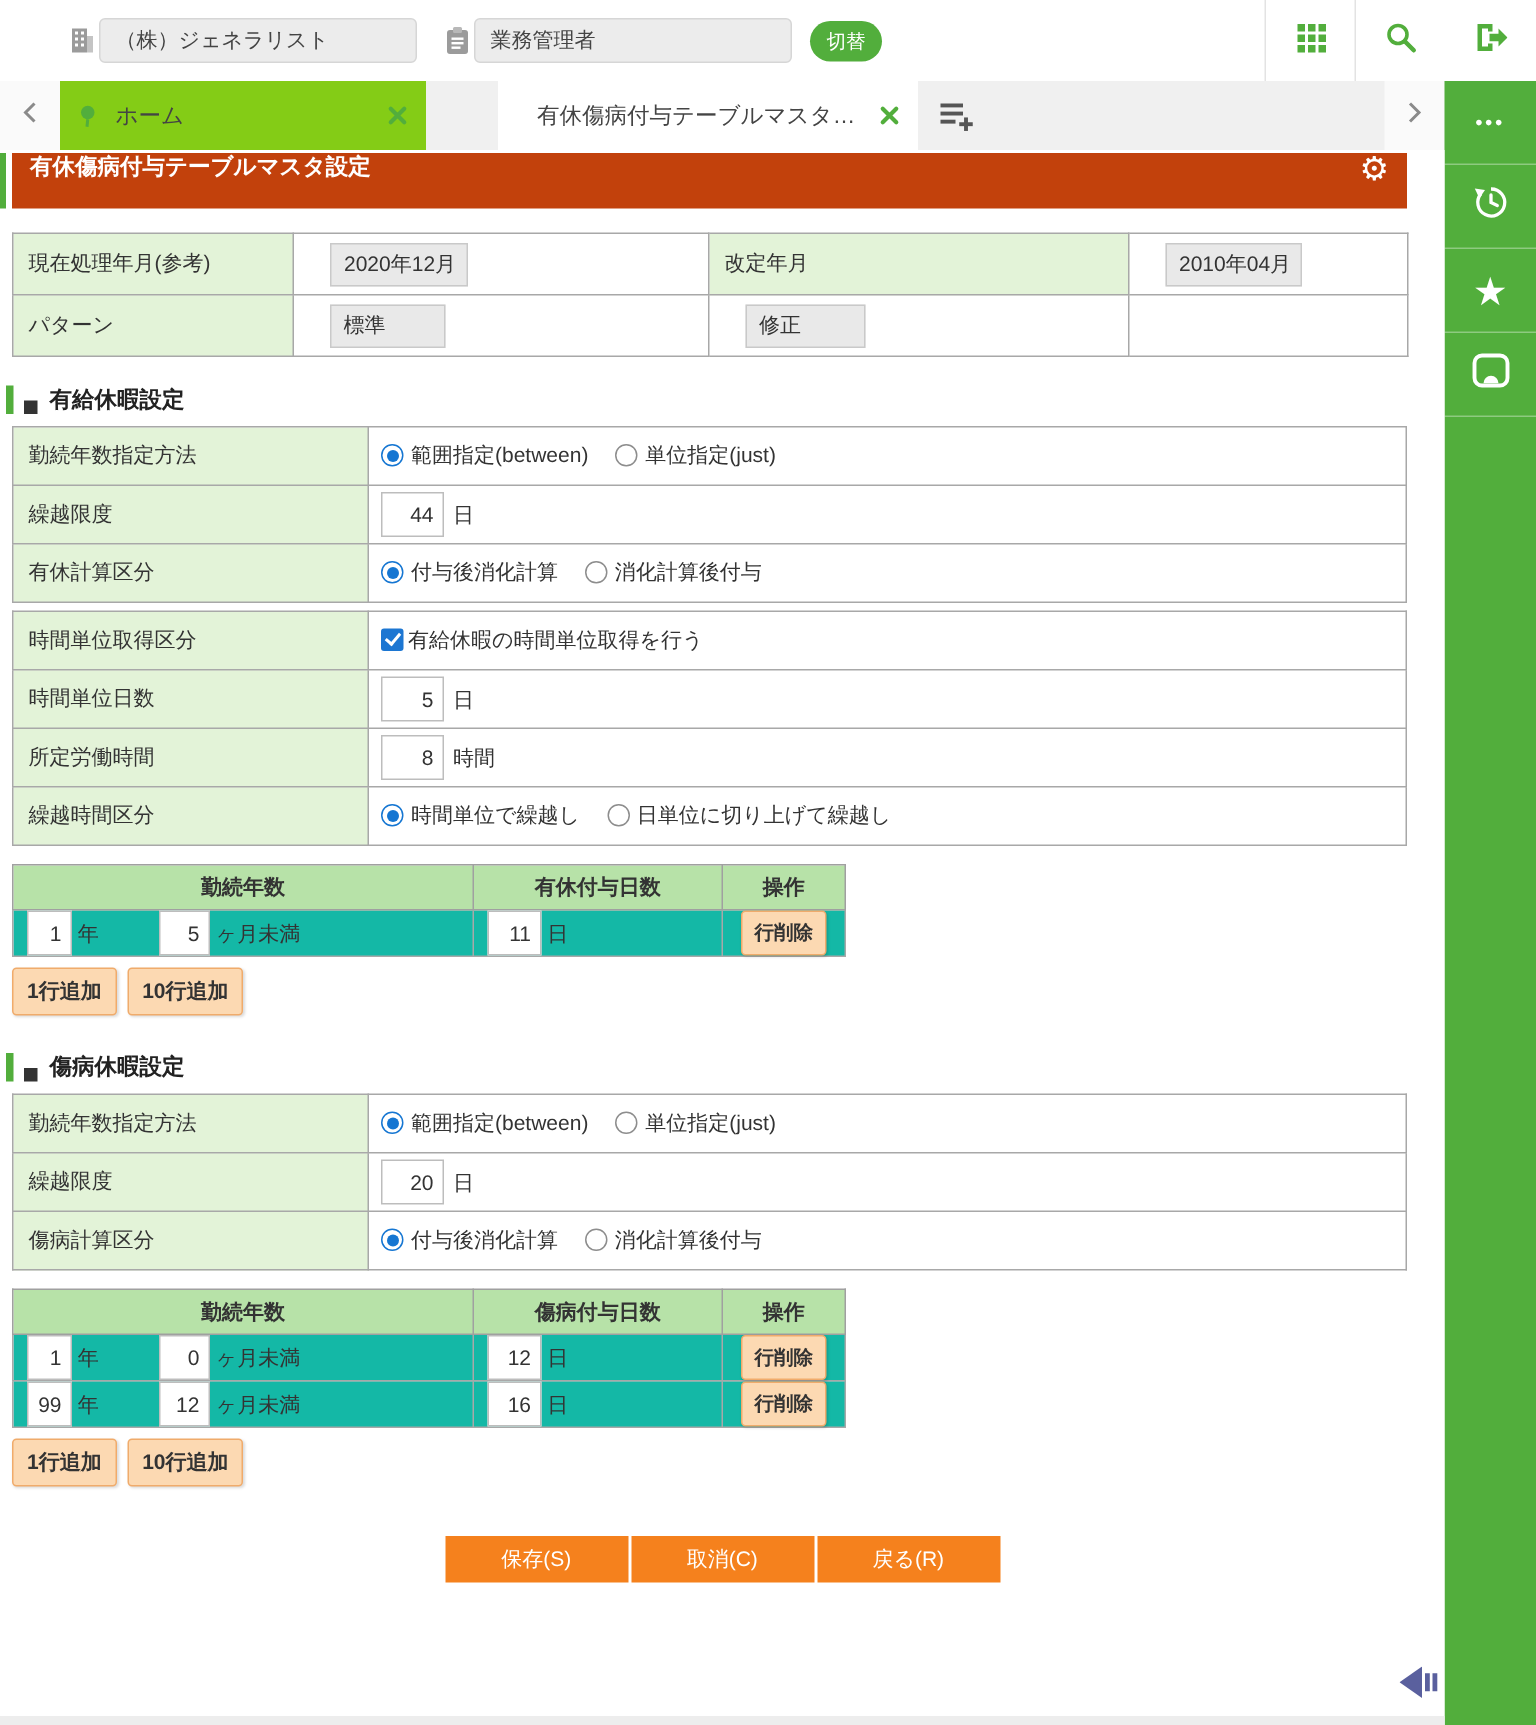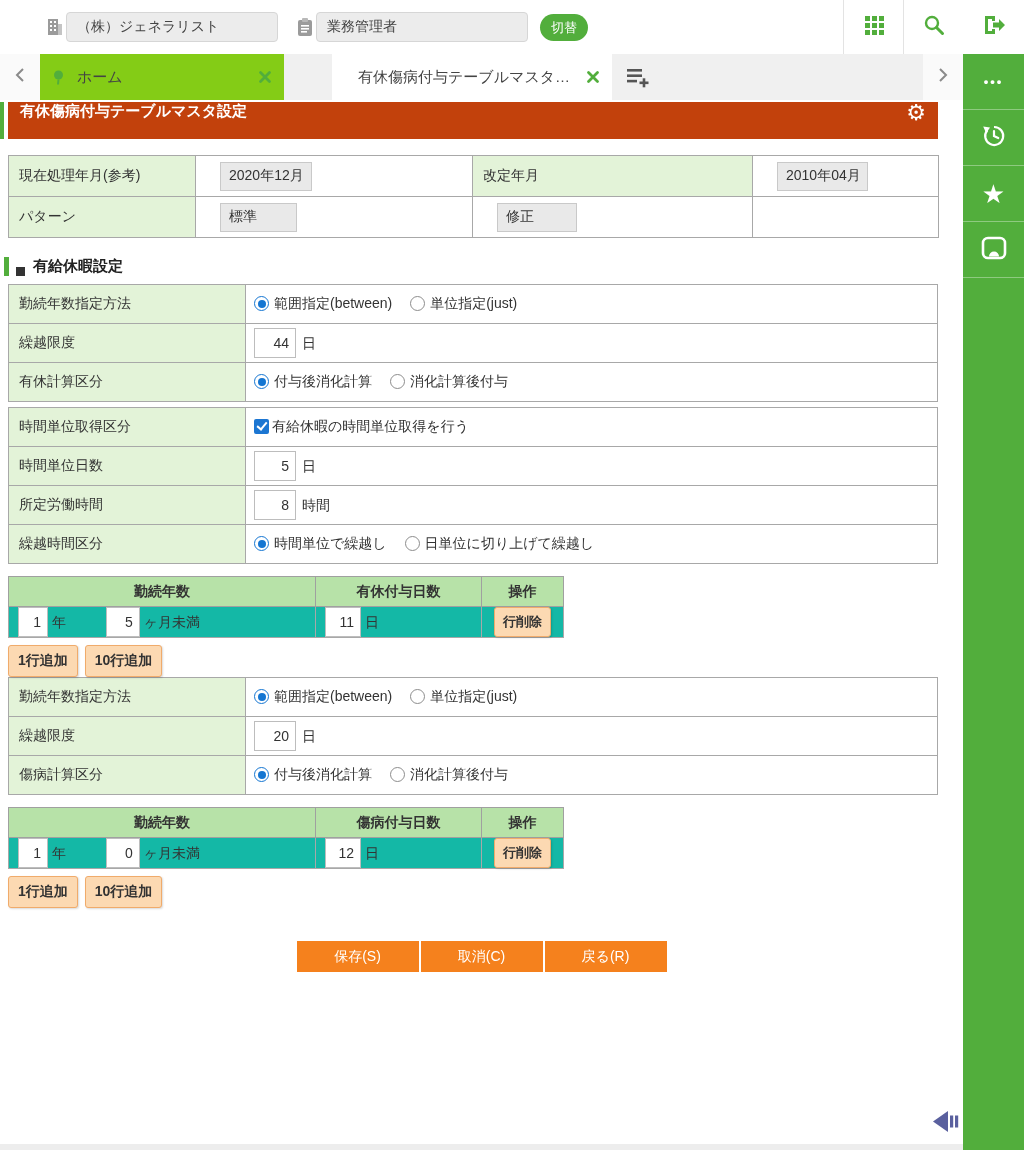--- a/index.html
+++ b/index.html
@@ -342,20 +342,25 @@
         <td><input class="num-input" style="width: 36px;" value="11"> <span>日</span></td>
         <td class="op-cell"><button class="peach-btn">行削除</button></td>
       </tr>
     </tbody>
       </table>
     <div class="addrow">
       <button class="peach-btn">1行追加</button>
       <button class="peach-btn">10行追加</button>
     </div>
 
+    <div class="sec-heading" style="margin-top:24px;">
+      <span class="sec-bar"></span>
+      <span class="sec-sq"></span>
+      <span class="sec-title">傷病休暇設定</span>
+    </div>
 
     <table class="form-table sec-table">
       <colgroup>
           <col style="width:237px">
           <col>
         </colgroup>
       <tbody>
           <tr>
         <td class="lbl"><span>勤続年数指定方法</span></td>
         <td class="val">
@@ -388,20 +393,28 @@
         <th>勤続年数</th>
         <th>傷病付与日数</th>
         <th>操作</th>
       </tr>
       <tr>
         <td>
           <span class="grp"><input class="num-input" style="width: 30px;" value="1"> <span>年</span></span>
           <input class="num-input" style="width: 34px;" value="0"> <span>ヶ月未満</span>
         </td>
         <td><input class="num-input" style="width: 36px;" value="12"> <span>日</span></td>
+        <td class="op-cell"><button class="peach-btn">行削除</button></td>
+      </tr>
+      <tr>
+        <td>
+          <span class="grp"><input class="num-input" style="width: 30px;" value="99"> <span>年</span></span>
+          <input class="num-input" style="width: 34px;" value="12"> <span>ヶ月未満</span>
+        </td>
+        <td><input class="num-input" style="width: 36px;" value="16"> <span>日</span></td>
         <td class="op-cell"><button class="peach-btn">行削除</button></td>
       </tr>
     </tbody>
       </table>
     <div class="addrow">
       <button class="peach-btn">1行追加</button>
       <button class="peach-btn">10行追加</button>
     </div>
 
     <div class="footer">

